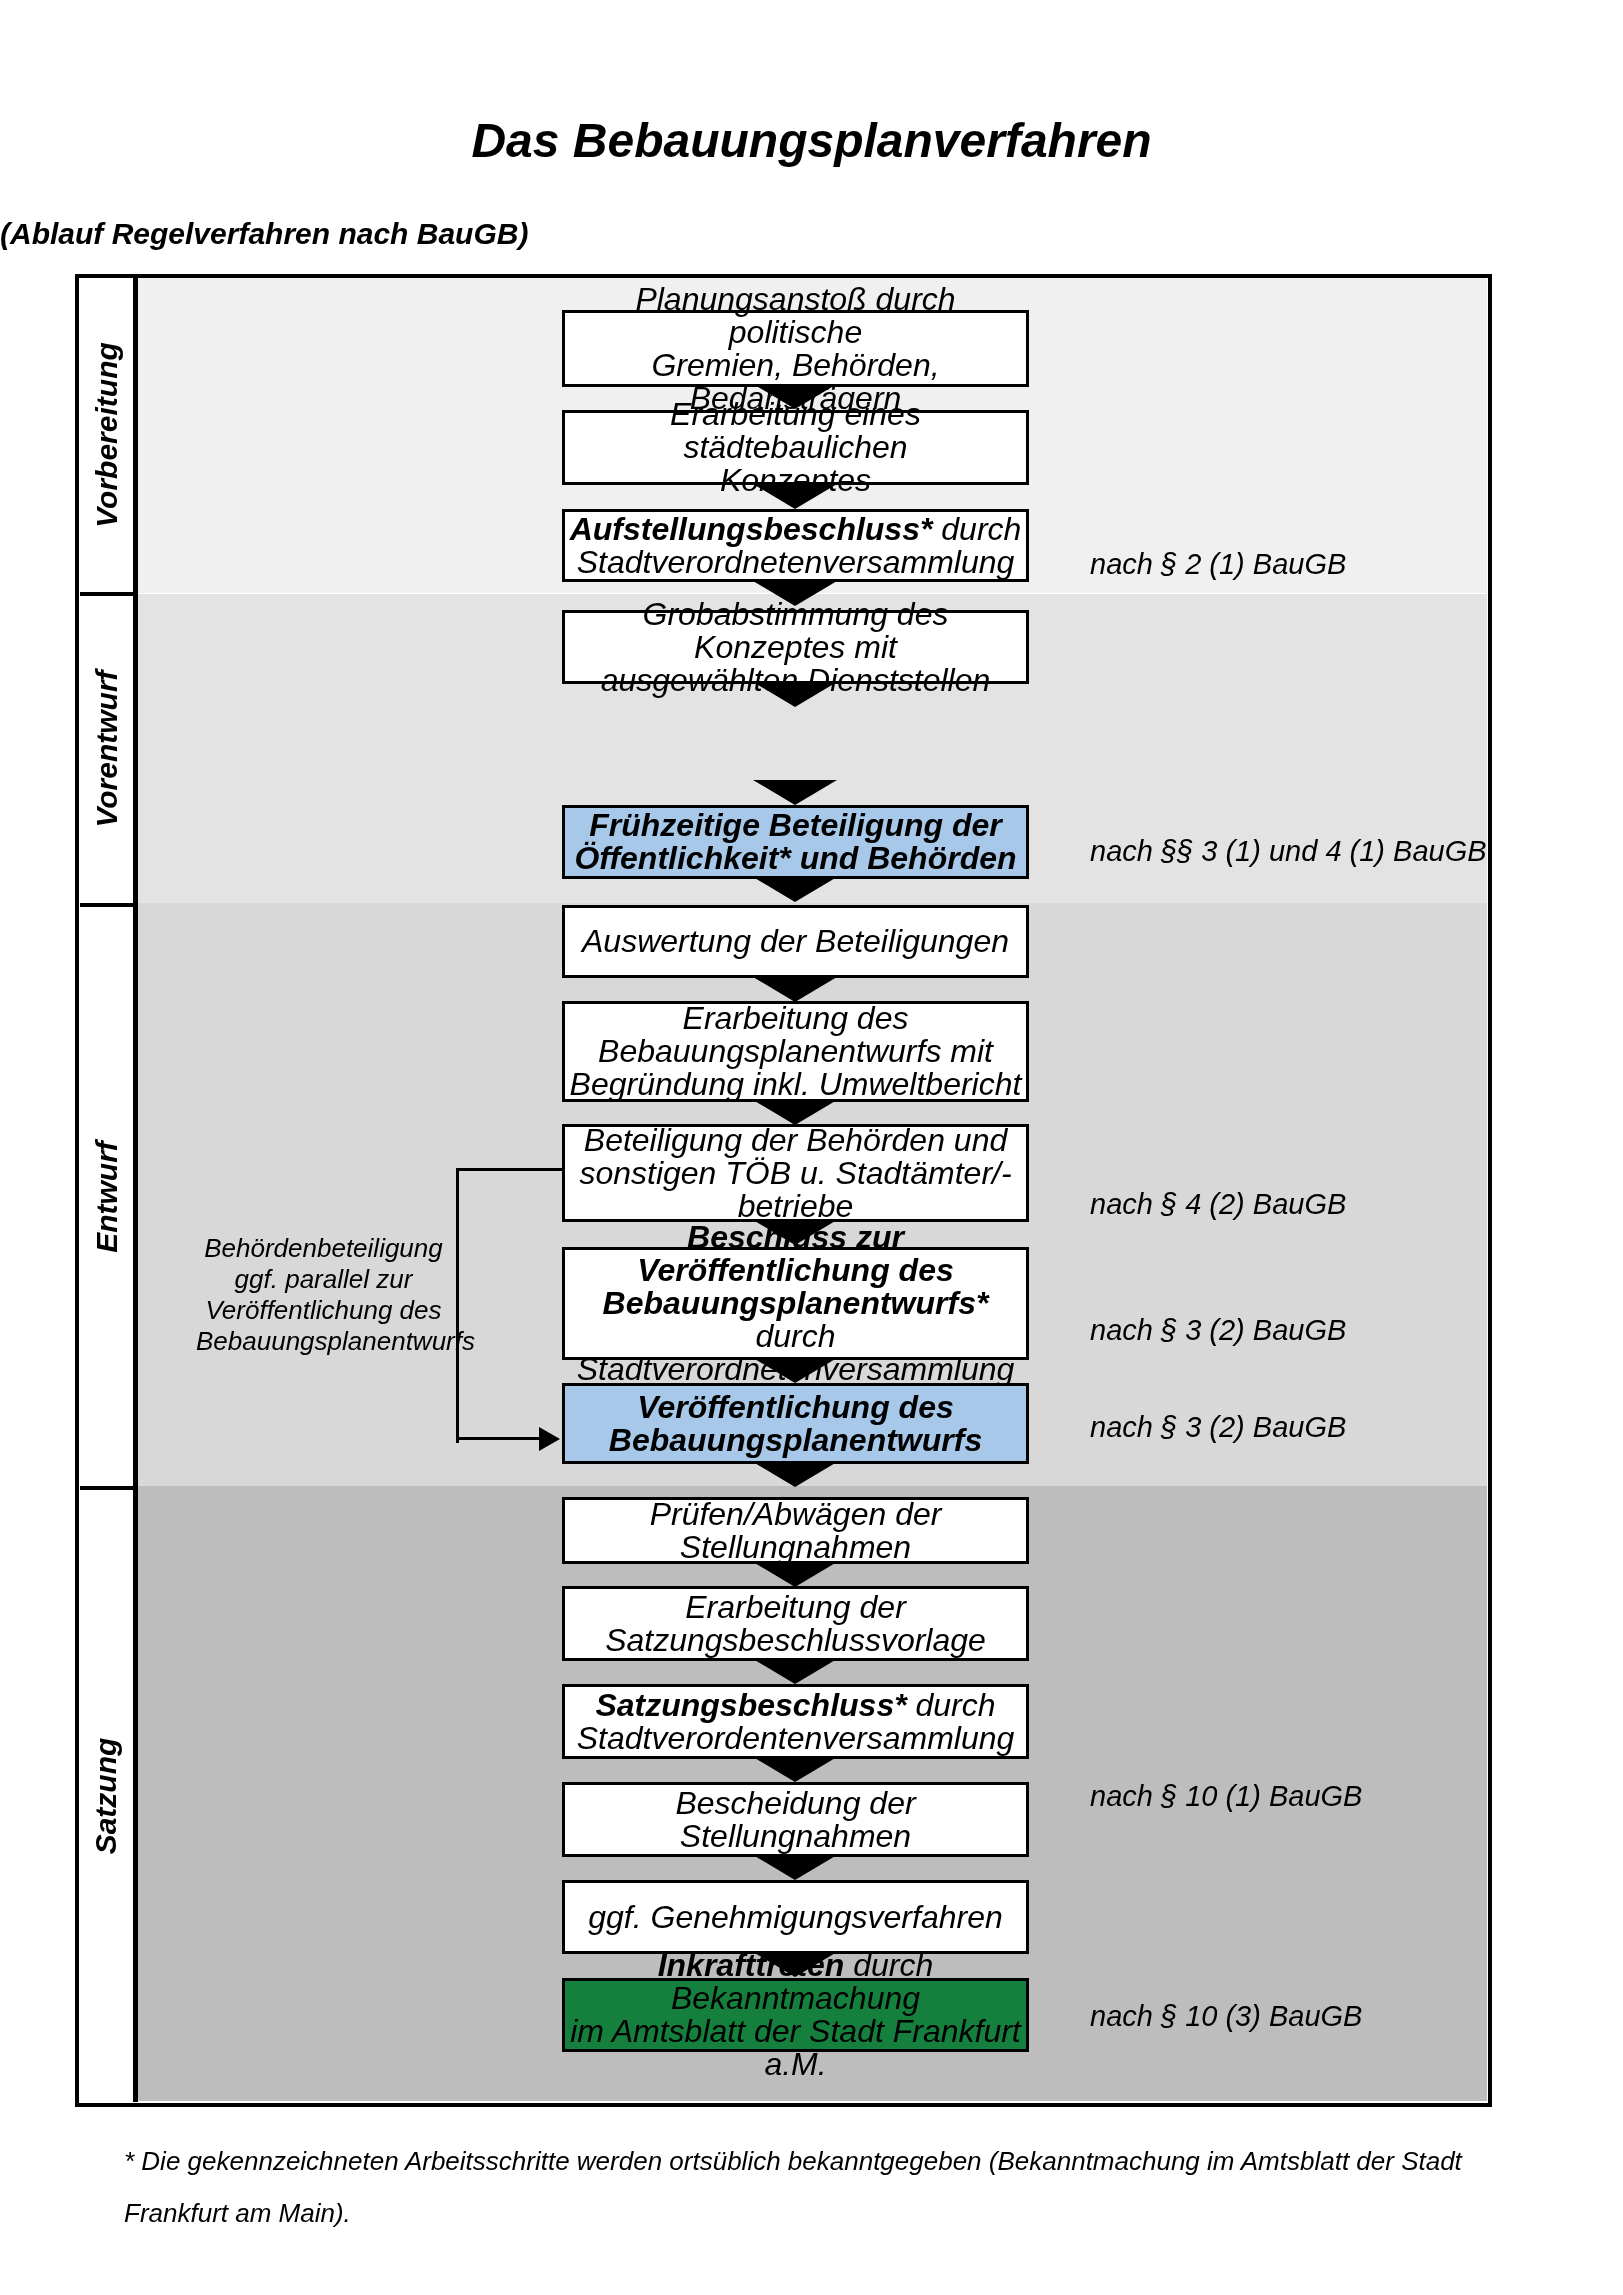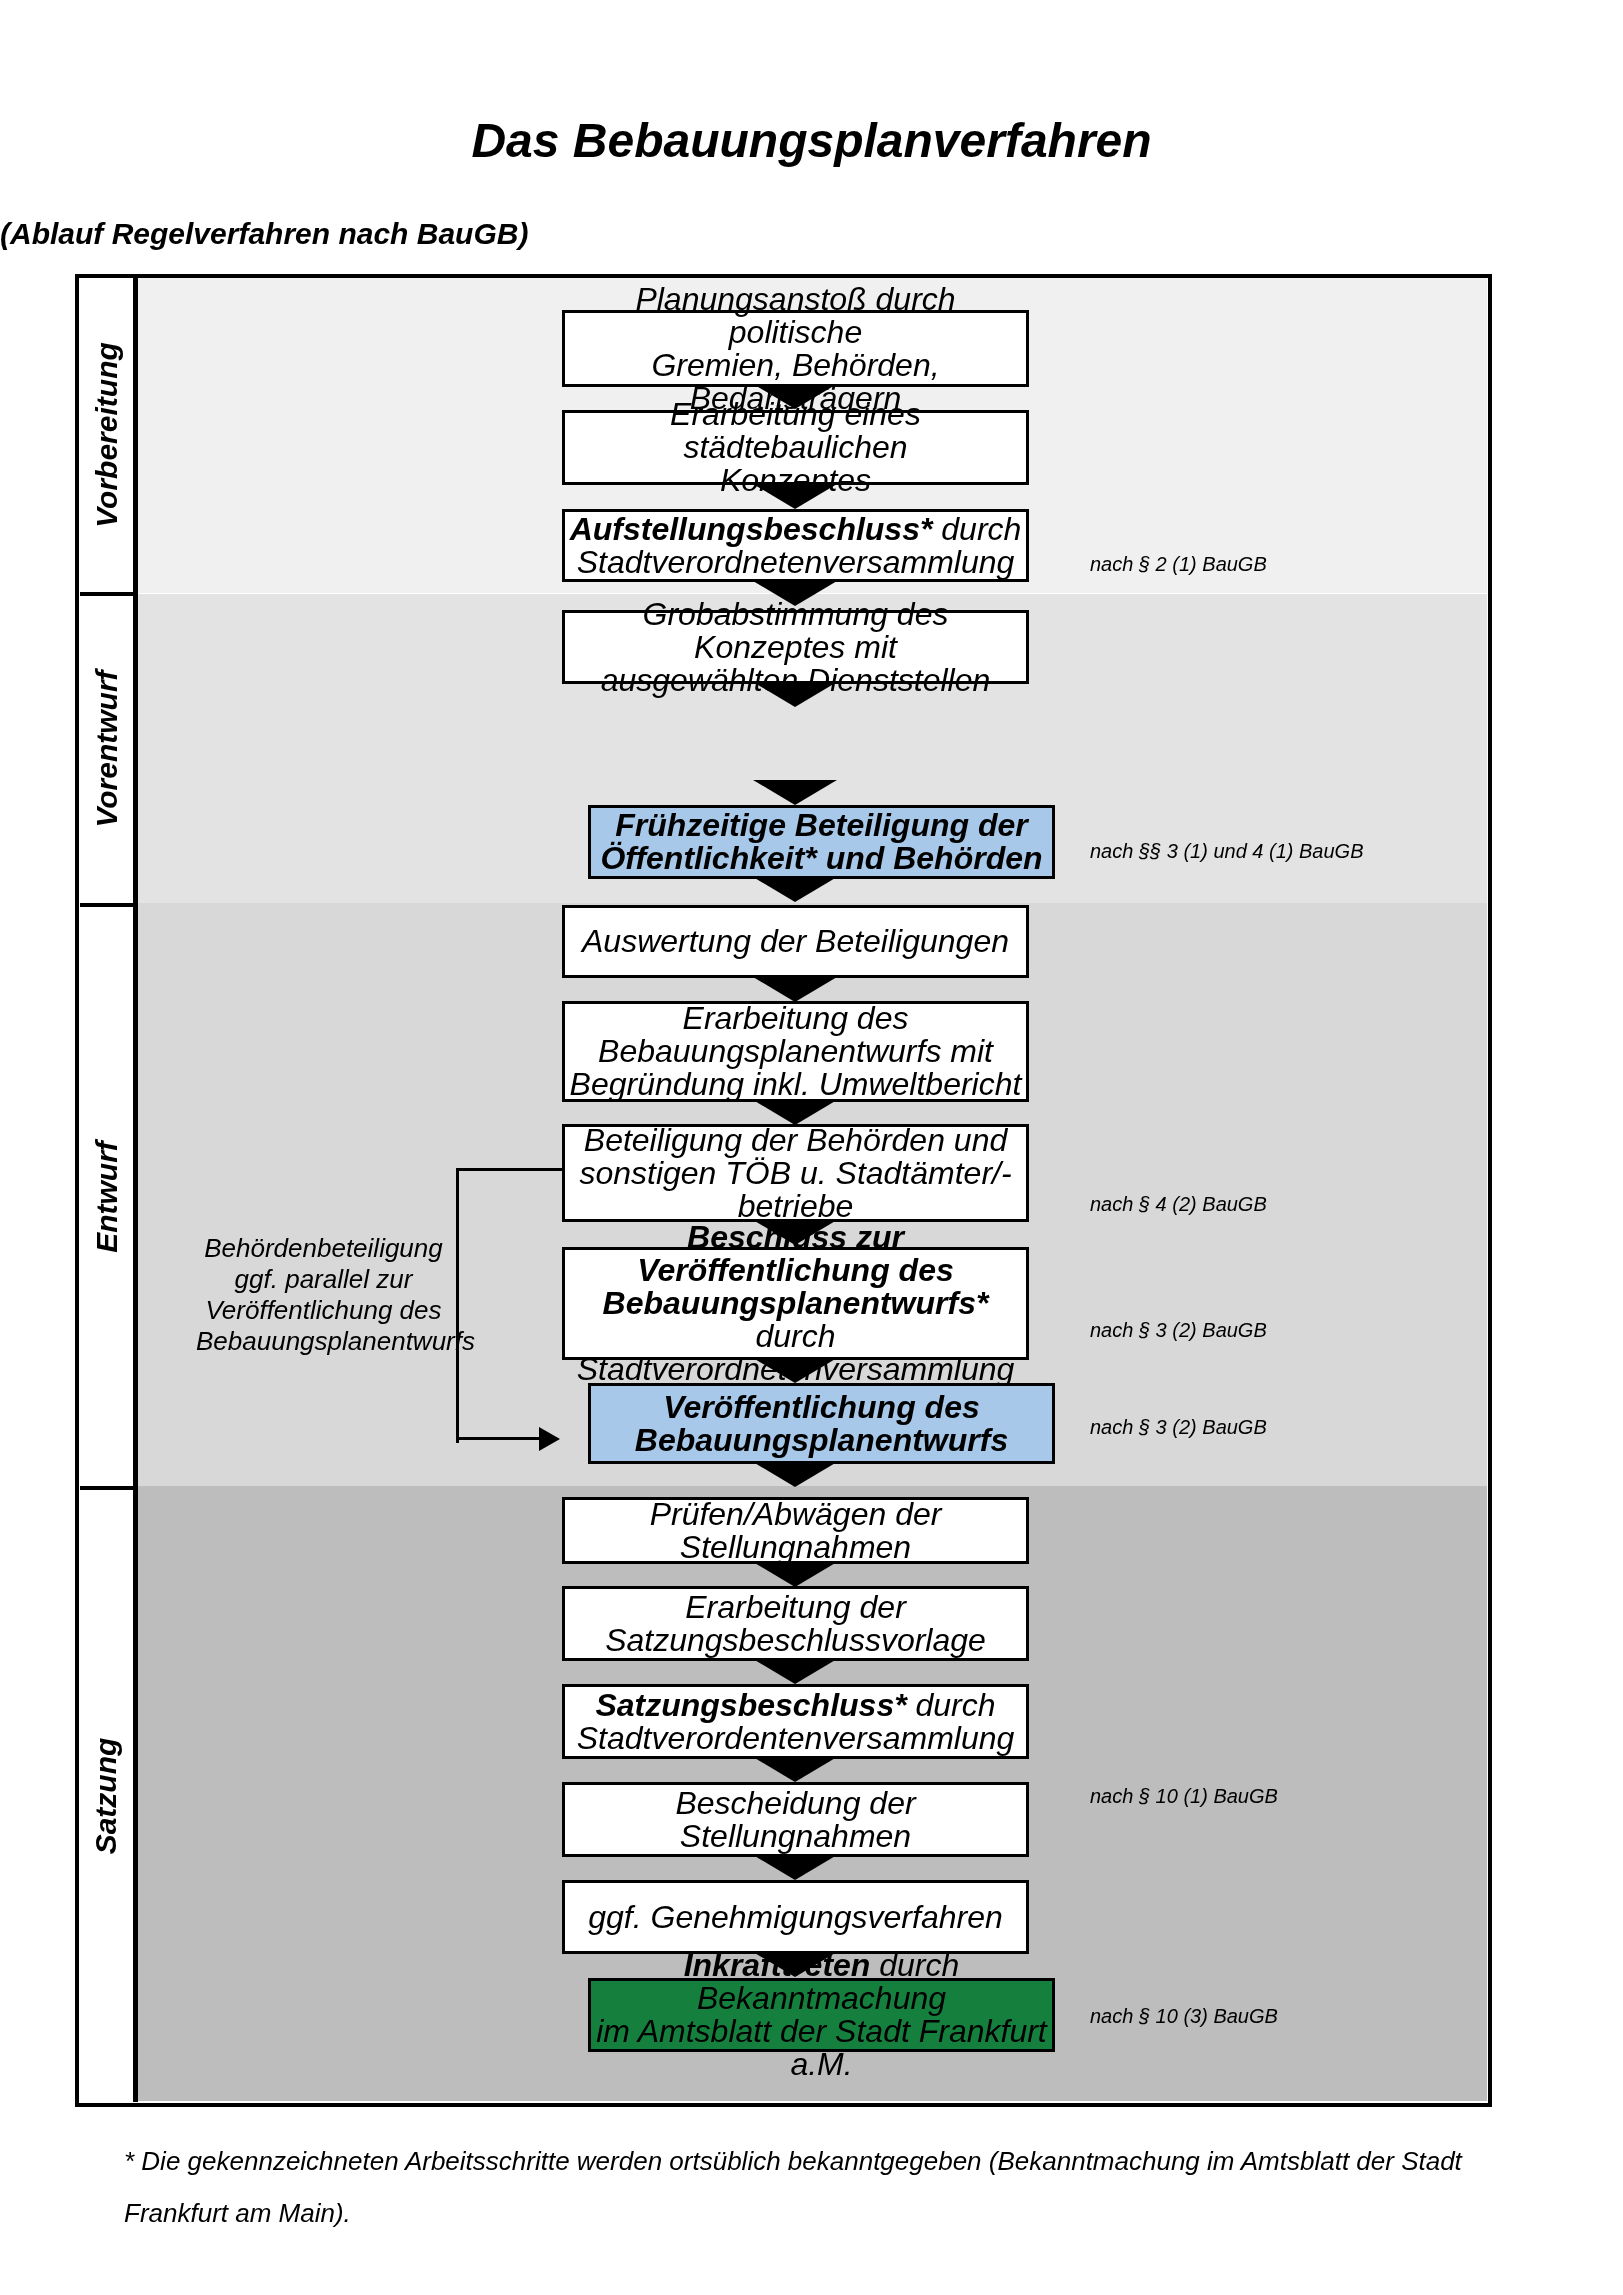--- a/index.html
+++ b/index.html
@@ -28,27 +28,27 @@
   .cell2{top:596px;height:306px;}
   .cell3{top:907px;height:579px;}
   .cell4{top:1490px;height:612px;}
   .col-divider{position:absolute;left:133px;top:278px;width:4.6px;height:1824px;background:#000;}
   .row-divider{position:absolute;left:80px;width:58px;height:3.9px;background:#000;}
   .rd1{top:592px;} .rd2{top:903px;} .rd3{top:1486px;}
 
   .step{position:absolute;left:562px;width:467px;border:3.9px solid #000;background:#fff;
     box-sizing:border-box;display:flex;align-items:center;justify-content:center;}
   .step-text{white-space:pre-line;text-align:center;font-size:32px;line-height:33px;width:100%;}
-  .highlight{background:#A7C8E8;margin-left:26px;}
+  .highlight{background:#A7C8E8;}
 
   .down-arrow{position:absolute;left:753px;width:0;height:0;
     border-left:42px solid transparent;border-right:42px solid transparent;
     border-top:25px solid #000;}
 
-  .law-ref{position:absolute;left:1090px;height:29px;line-height:29px;font-size:20px;white-space:nowrap;}
+  .law-ref{position:absolute;left:1090px;height:29px;line-height:29px;font-size:29px;white-space:nowrap;}
 
   .side-note{position:absolute;left:196px;top:1233px;width:255px;text-align:center;
     font-size:26px;line-height:31px;white-space:pre-line;}
 
   .bracket-v{position:absolute;left:456px;top:1168px;width:3.3px;height:275px;background:#000;}
   .bracket-h-top{position:absolute;left:456px;top:1168px;width:106px;height:3.3px;background:#000;}
   .bracket-h-bottom{position:absolute;left:456px;top:1437px;width:85px;height:3.3px;background:#000;}
   .bracket-arrowhead{position:absolute;left:539px;top:1427px;width:0;height:0;
     border-top:12.4px solid transparent;border-bottom:12.4px solid transparent;
     border-left:21px solid #000;}

